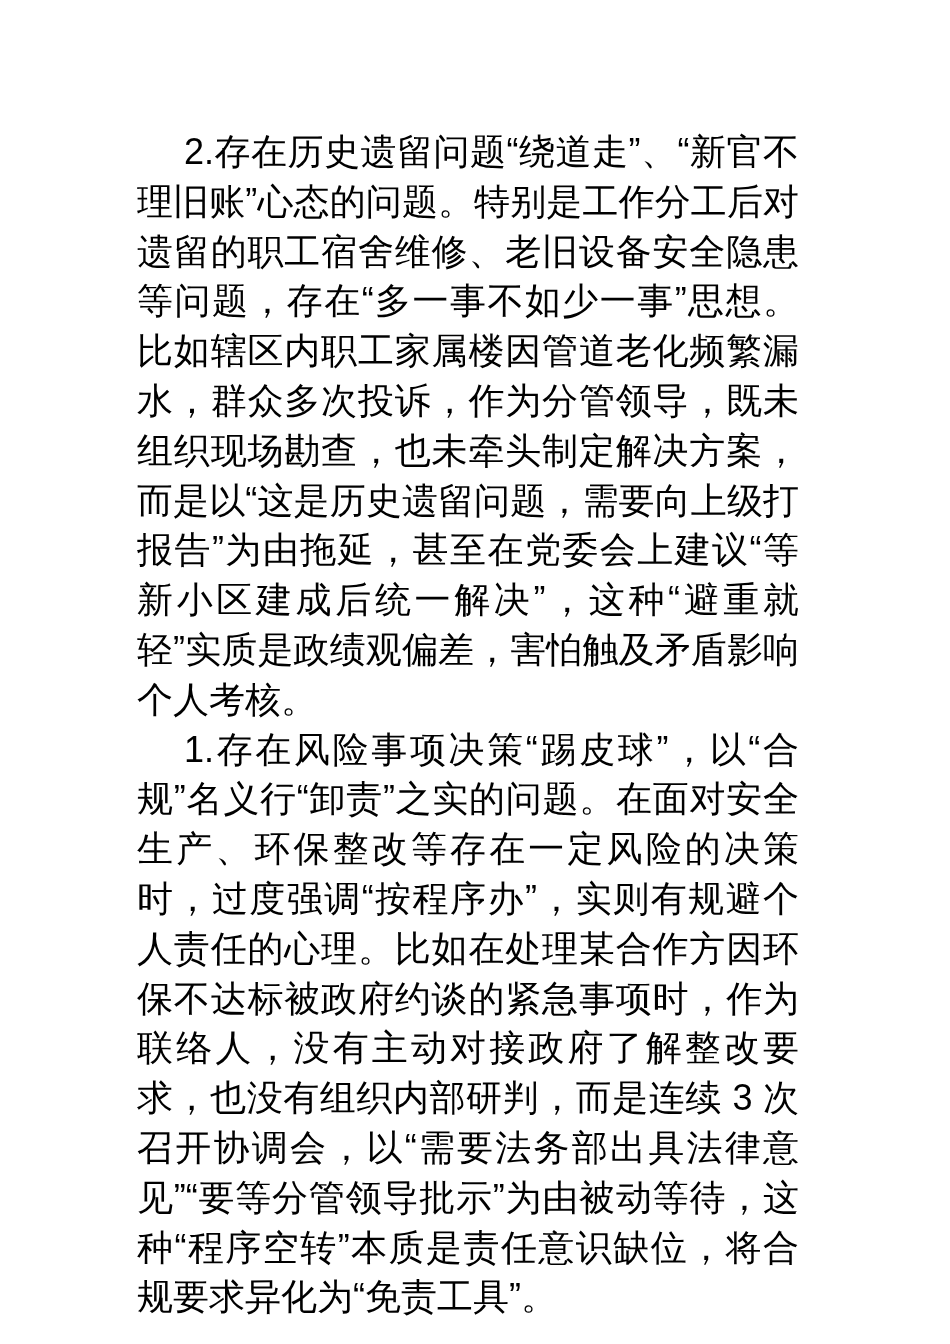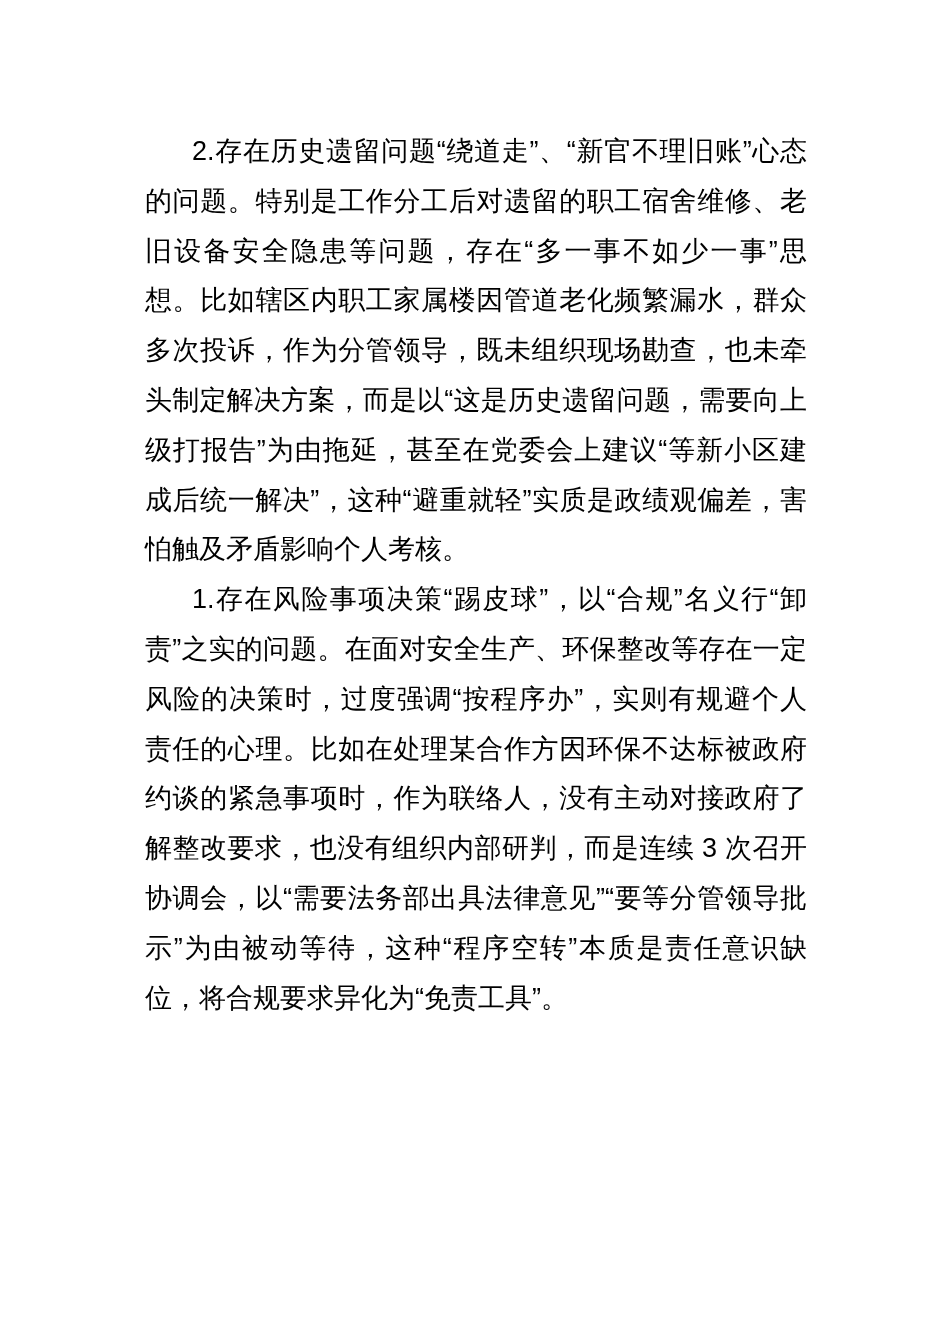--- a/index.html
+++ b/index.html
@@ -10,25 +10,25 @@
   }
   .page {
     position: relative;
     width: 950px;
     height: 1344px;
     background: #ffffff;
     overflow: hidden;
   }
   .content {
     position: absolute;
-    left: 145px;
+    left: 137px;
     top: 127px;
     width: 662px;
     font-family: "Liberation Sans", "DejaVu Sans", sans-serif;
-    font-size: 27px;
+    font-size: 36px;
     line-height: 49.8px;
     color: #000000;
     text-align: justify;
     text-justify: inter-ideograph;
     letter-spacing: 0px;
     word-break: break-all;
   }
   .content p {
     margin: 0;
     padding: 0;

